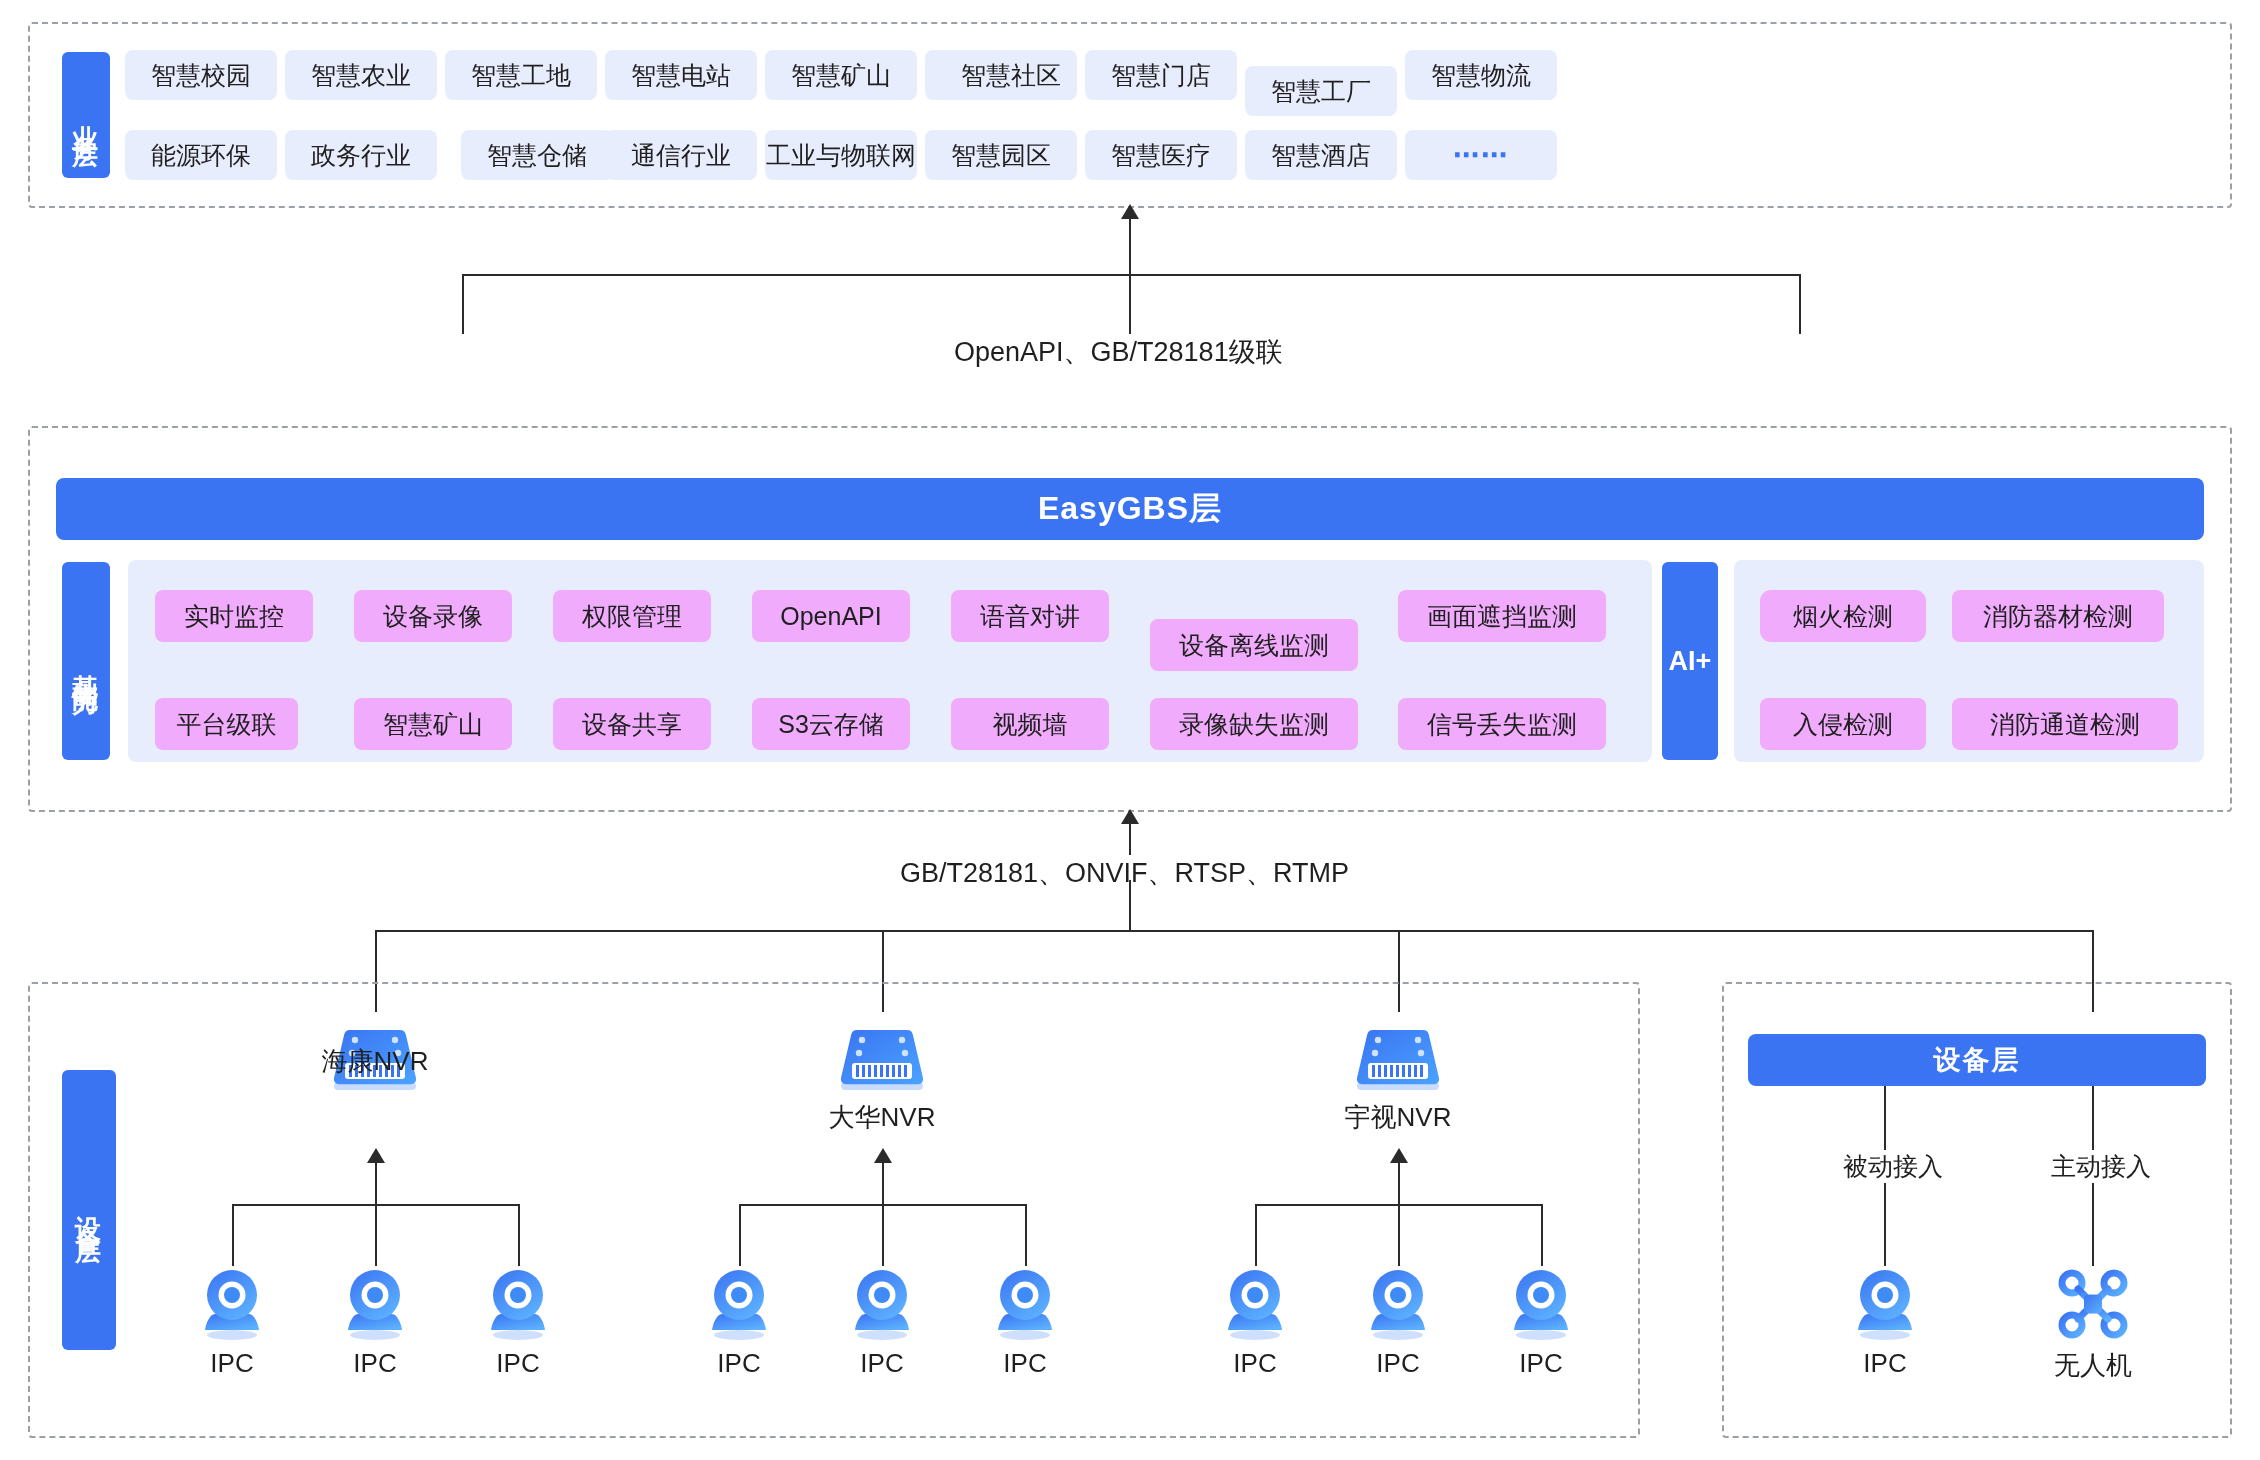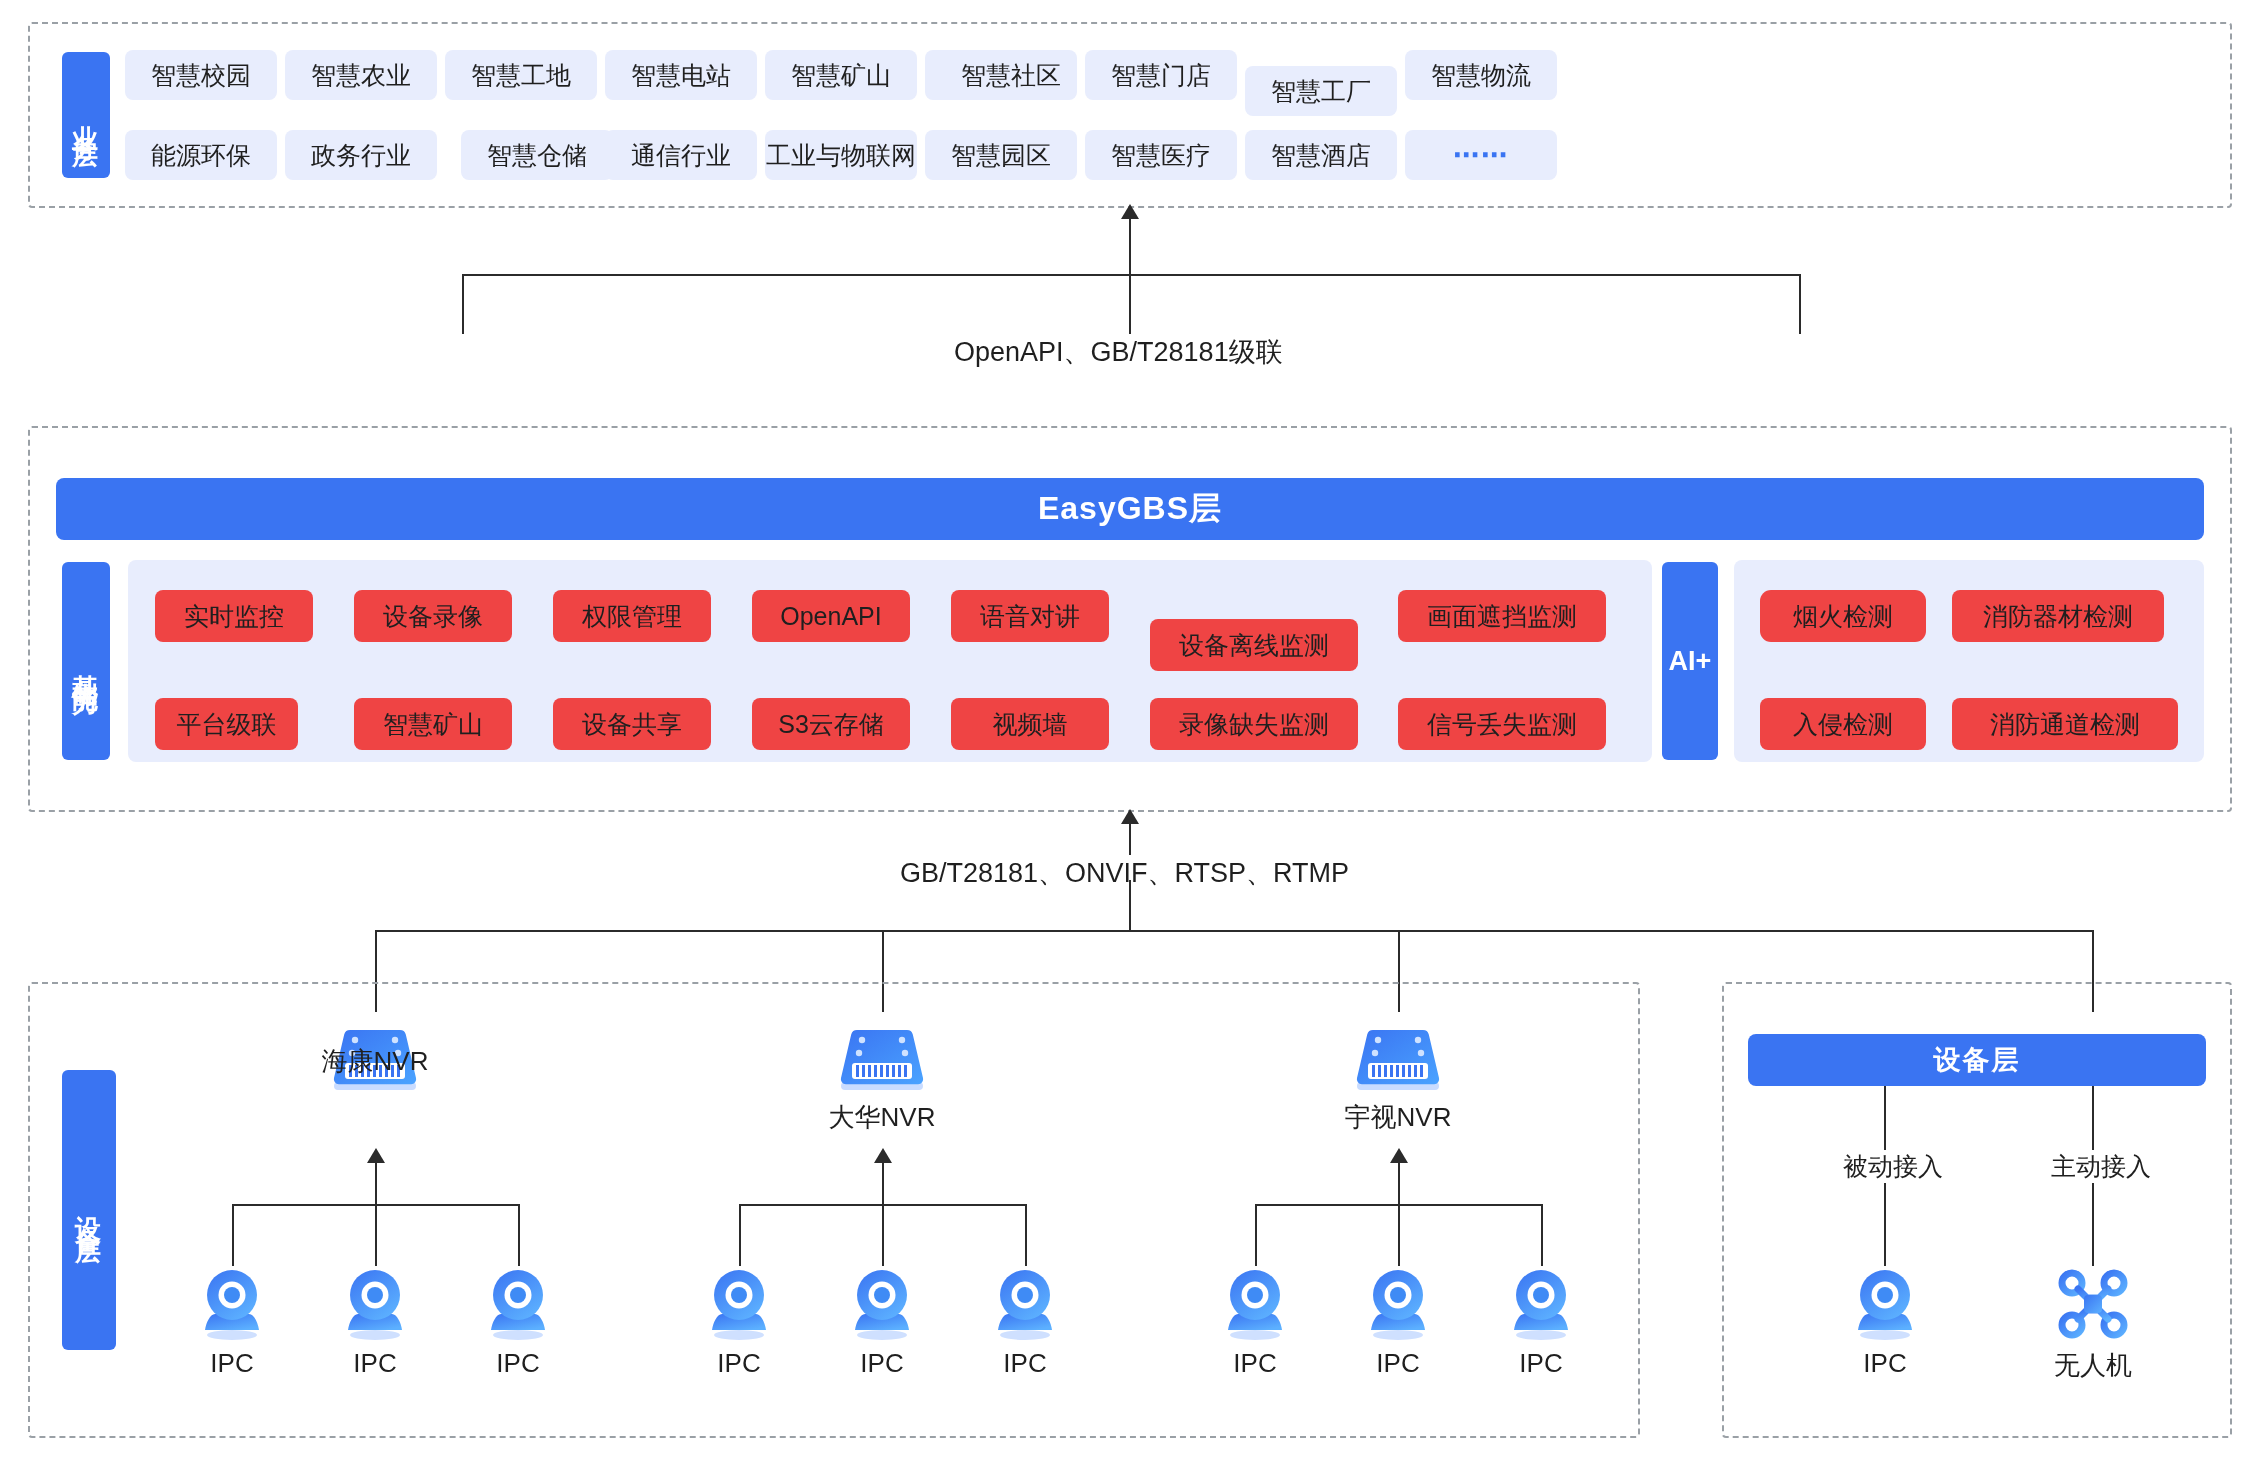--- a/index.html
+++ b/index.html
@@ -42,21 +42,21 @@
     font-size:25px;
     color:#1f1f1f;
     box-sizing:border-box;
     white-space:nowrap;
   }
   .chip.dots{color:#3a74f2;font-size:26px;letter-spacing:2px;font-weight:700;}
 
   
   .wchip{
     position:absolute;
-    background:#ef4444;
+    background:#f0abfc;
     border-radius:8px;
     display:flex;align-items:center;justify-content:center;
     font-size:25px;
     color:#1f1f1f;
     box-sizing:border-box;
     white-space:nowrap;
   }
 
   
   .bluebar{

